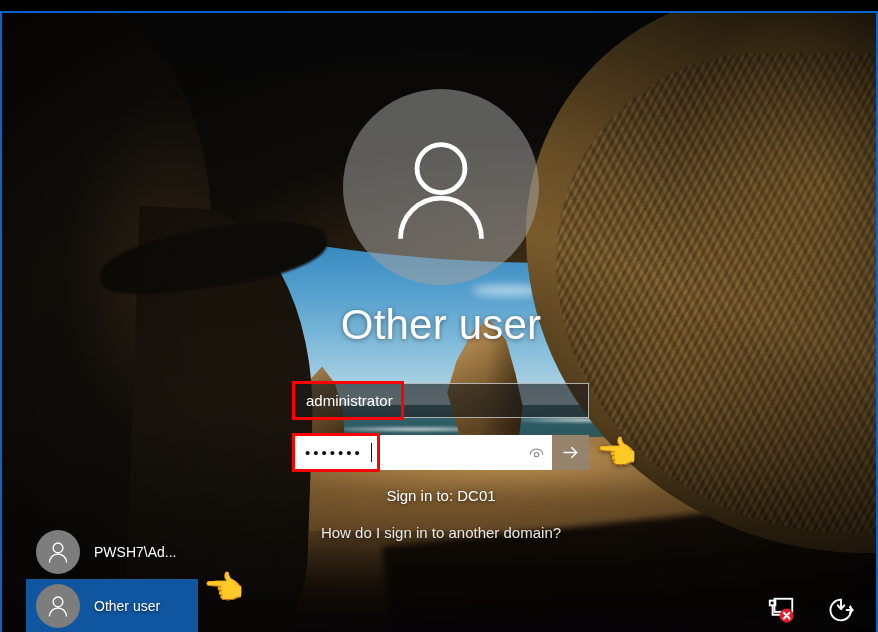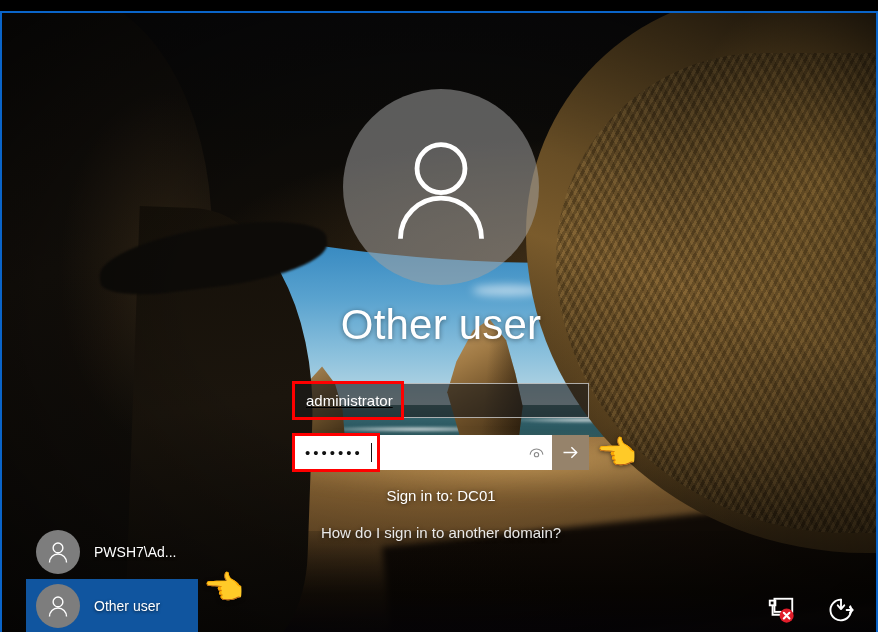--- a/index.html
+++ b/index.html
@@ -167,21 +167,21 @@
   .user-title {
     position:absolute; left:0; top:288px; width:878px;
     text-align:center; color:#fff; font-size:42px; font-weight:300;
     letter-spacing:.2px; text-shadow:0 1px 5px rgba(0,0,0,.45);
   }
 
   .field-user {
     position:absolute; left:292px; top:370px; width:295px; height:35px;
     background:rgba(28,28,28,.62);
     border:1px solid rgba(225,225,225,.72);
-    display:flex; align-items:center;text-decoration:underline;
+    display:flex; align-items:center;
   }
   .field-user input {
     width:100%; height:100%; background:transparent; border:0; outline:none;
     color:#fff; font-size:15px; font-family:"Liberation Sans", sans-serif;
     padding:0 11px;
   }
 
   .field-pass {
     position:absolute; left:292px; top:422px; width:295px; height:35px;
     background:#fff; display:flex; align-items:center;

